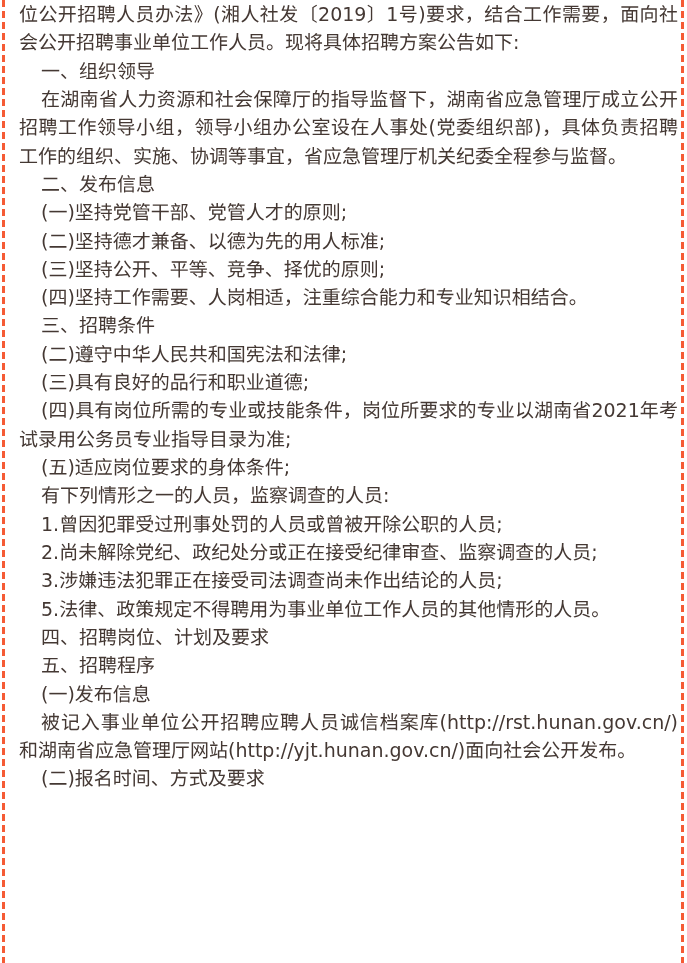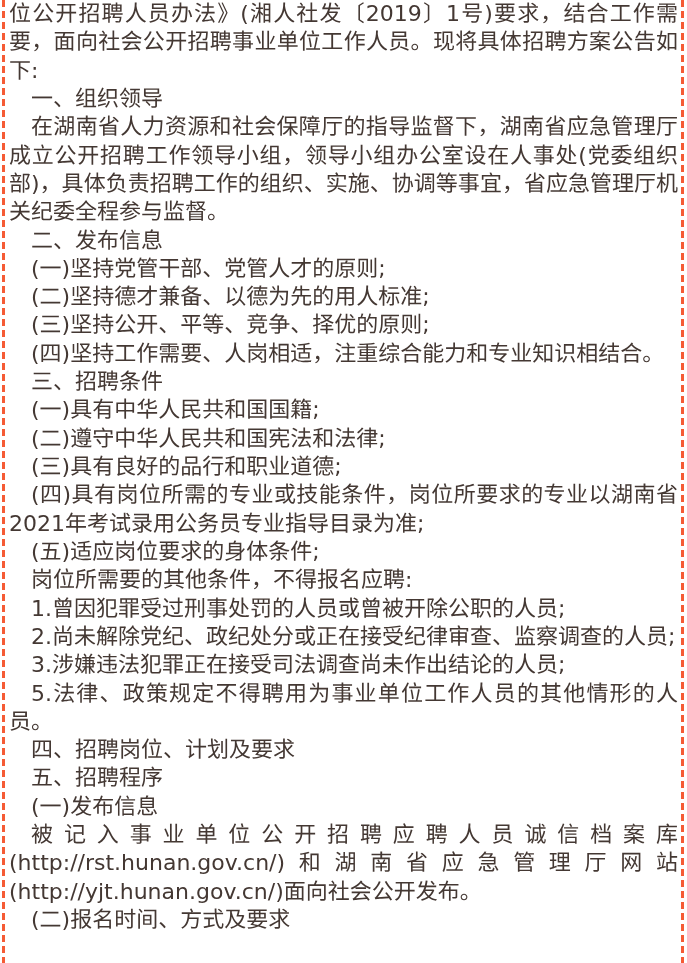--- a/index.html
+++ b/index.html
@@ -30,24 +30,24 @@
       var(--border-color) 7px,
       transparent 7px,
       transparent 11px
     );
   }
   .dash-border.left  { left: 2px; }
   .dash-border.right { right: 3px; }
   .content {
     position: absolute;
     top: 0;
-    left: 9px;
+    left: 19px;
     right: 9px;
     color: var(--text-color);
-    font-size: 22px;
+    font-size: 19px;
     line-height: 28.32px;
     text-align: justify;
     overflow-wrap: break-word;
   }
   .content p.para { text-indent: 22px; }
   .content p.para.no-indent { text-indent: 0; }
   .content p.para.bold { font-weight: normal; }
 </style>
 </head>
 <body>
@@ -58,26 +58,25 @@
   <div class="content" id="article-content">
       <p class="para no-indent">位公开招聘人员办法》(湘人社发〔2019〕1号)要求，结合工作需要，面向社会公开招聘事业单位工作人员。现将具体招聘方案公告如下:</p>
       <p class="para">一、组织领导</p>
       <p class="para">在湖南省人力资源和社会保障厅的指导监督下，湖南省应急管理厅成立公开招聘工作领导小组，领导小组办公室设在人事处(党委组织部)，具体负责招聘工作的组织、实施、协调等事宜，省应急管理厅机关纪委全程参与监督。</p>
       <p class="para">二、发布信息</p>
       <p class="para">(一)坚持党管干部、党管人才的原则;</p>
       <p class="para">(二)坚持德才兼备、以德为先的用人标准;</p>
       <p class="para">(三)坚持公开、平等、竞争、择优的原则;</p>
       <p class="para">(四)坚持工作需要、人岗相适，注重综合能力和专业知识相结合。</p>
       <p class="para">三、招聘条件</p>
-      <p class="para">(一)具有中华人民共和国国籍;</p>
       <p class="para">(二)遵守中华人民共和国宪法和法律;</p>
       <p class="para">(三)具有良好的品行和职业道德;</p>
       <p class="para">(四)具有岗位所需的专业或技能条件，岗位所要求的专业以湖南省2021年考试录用公务员专业指导目录为准;</p>
       <p class="para">(五)适应岗位要求的身体条件;</p>
-      <p class="para">岗位所需要的其他条件，不得报名应聘:</p>
+      <p class="para">有下列情形之一的人员，监察调查的人员:</p>
       <p class="para">1.曾因犯罪受过刑事处罚的人员或曾被开除公职的人员;</p>
       <p class="para">2.尚未解除党纪、政纪处分或正在接受纪律审查、监察调查的人员;</p>
       <p class="para">3.涉嫌违法犯罪正在接受司法调查尚未作出结论的人员;</p>
       <p class="para">5.法律、政策规定不得聘用为事业单位工作人员的其他情形的人员。</p>
       <p class="para">四、招聘岗位、计划及要求</p>
       <p class="para">五、招聘程序</p>
       <p class="para bold">(一)发布信息</p>
       <p class="para">被记入事业单位公开招聘应聘人员诚信档案库(http://rst.hunan.gov.cn/)和湖南省应急管理厅网站(http://yjt.hunan.gov.cn/)面向社会公开发布。</p>
       <p class="para bold">(二)报名时间、方式及要求</p>
     </div>

